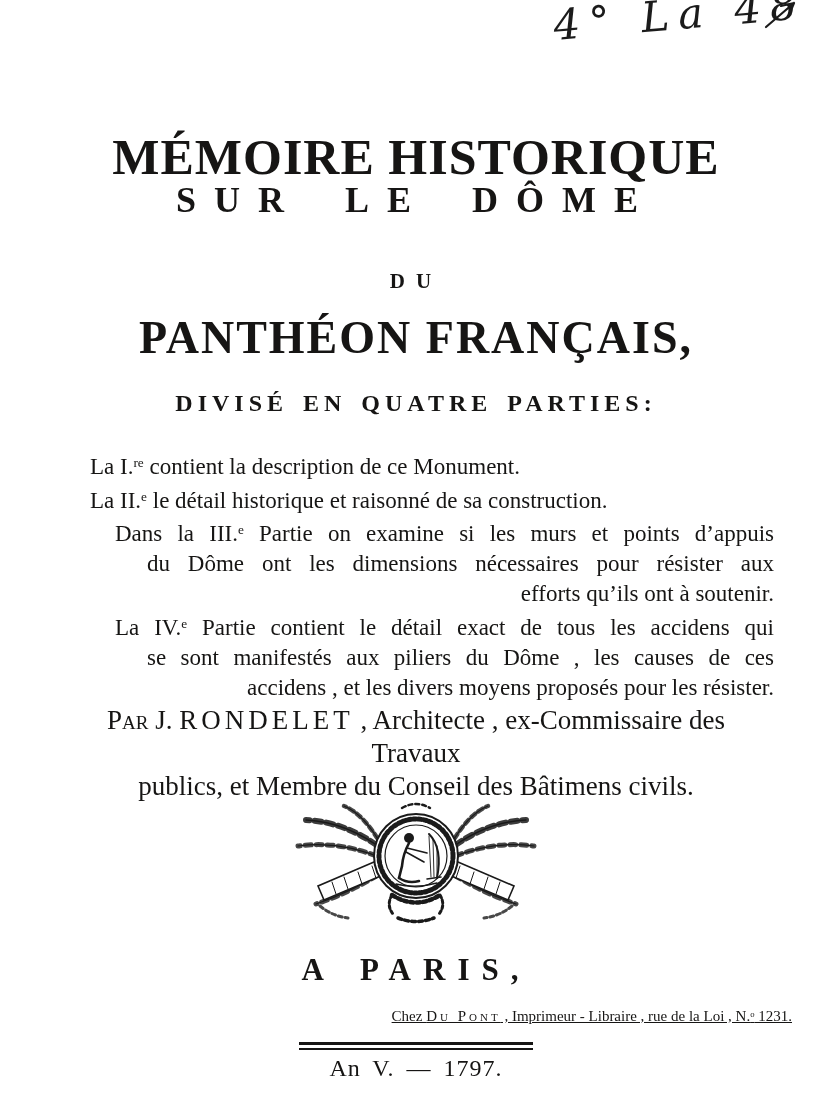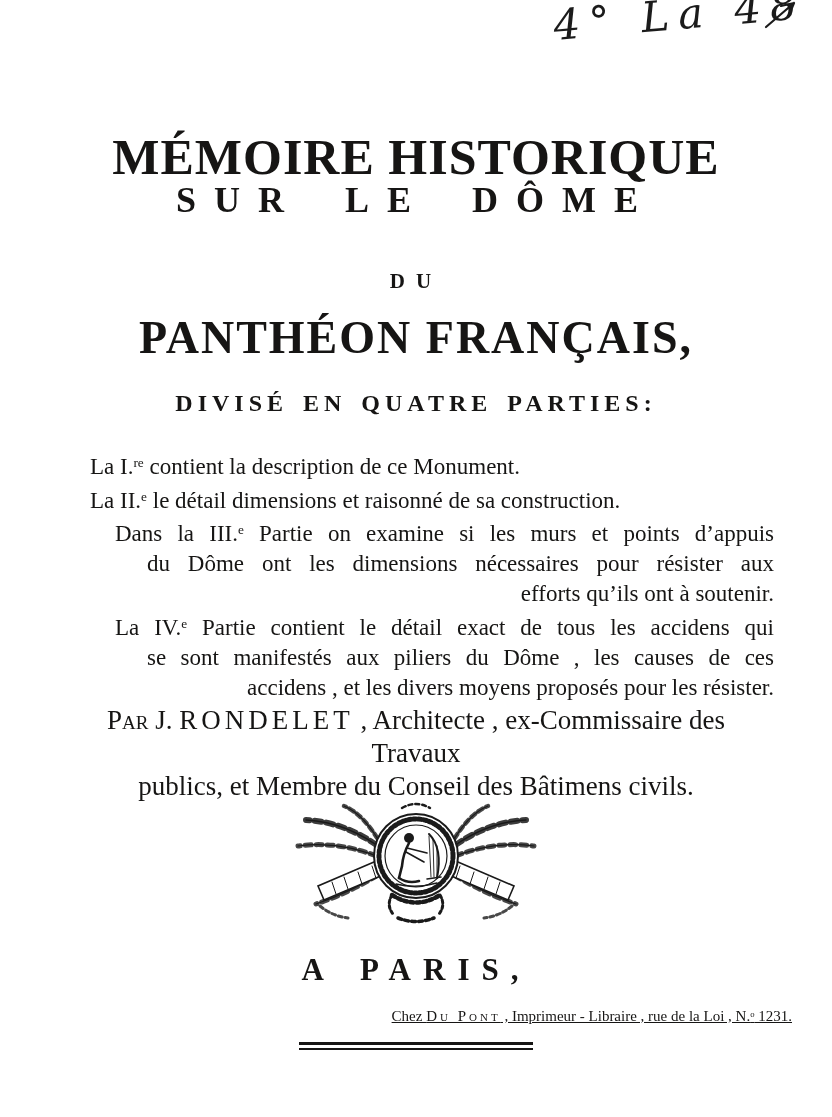--- a/index.html
+++ b/index.html
@@ -74,21 +74,21 @@
   </svg>
 
   <div class="abs centered t1">MÉMOIRE HISTORIQUE</div>
   <div class="abs centered t2">SUR LE DÔME</div>
   <div class="abs centered t3">DU</div>
   <div class="abs centered t4">PANTHÉON FRANÇAIS,</div>
   <div class="abs centered sub">DIVISÉ EN QUATRE PARTIES:</div>
 
   <div class="abs parts-block" id="parts-block">
       <div class="line"><span>La I.</span><span class="sup">re</span><span> contient la description de ce Monument.</span></div>
-      <div class="line"><span>La II.</span><span class="sup">e</span><span> le détail dimensions et raisonné de sa construction.</span></div>
+      <div class="line"><span>La II.</span><span class="sup">e</span><span> le détail historique et raisonné de sa construction.</span></div>
       <div class="line justify"><span>Dans la III.</span><span class="sup">e</span><span> Partie on examine si les murs et points d’appuis</span></div>
       <div class="line indent justify"><span>du Dôme ont les dimensions nécessaires pour résister aux</span></div>
       <div class="line indent"><span>efforts qu’ils ont à soutenir.</span></div>
       <div class="line justify"><span>La IV.</span><span class="sup">e</span><span> Partie contient le détail exact de tous les accidens qui</span></div>
       <div class="line indent justify"><span>se sont manifestés aux piliers du Dôme , les causes de ces</span></div>
       <div class="line indent"><span>accidens , et les divers moyens proposés pour les résister.</span></div>
     </div>
 
   <div class="abs author-block" id="author-block">
       <div class="line center"><span class="sc">Par</span><span> J. </span><span class="ls">RONDELET</span><span> , Architecte , ex-Commissaire des Travaux</span></div>
@@ -152,14 +152,15 @@
       <path d="M106,101 Q100,111 107,120 M154,101 Q160,111 153,120" stroke-width="3" stroke-dasharray="3 2.5"></path>
       <path d="M112,124 Q130,131 148,124" stroke-width="3.5" stroke-dasharray="4 3"></path>
     </g>
   </svg>
 
   <div class="abs centered paris">A PARIS,</div>
   <div class="abs publisher" id="publisher-block">
       <div class="line center"><span>Chez </span><span class="sc ls2">Du Pont</span><span> , Imprimeur - Libraire , rue de la Loi , N.</span><span class="sup">o</span><span> 1231.</span></div>
     </div>
   <div class="abs rule"></div>
+  <div class="abs centered year">An V. — 1797.</div>
 
 </div>
 
 </body></html>

